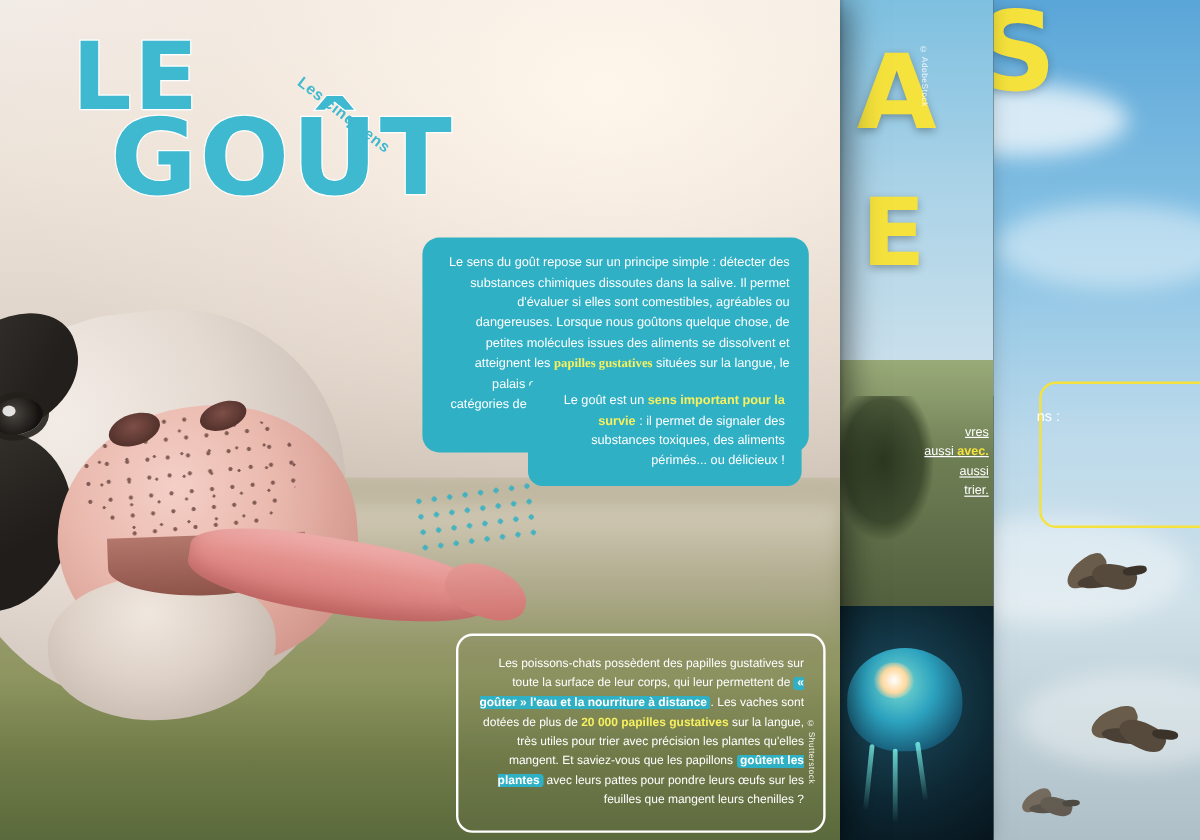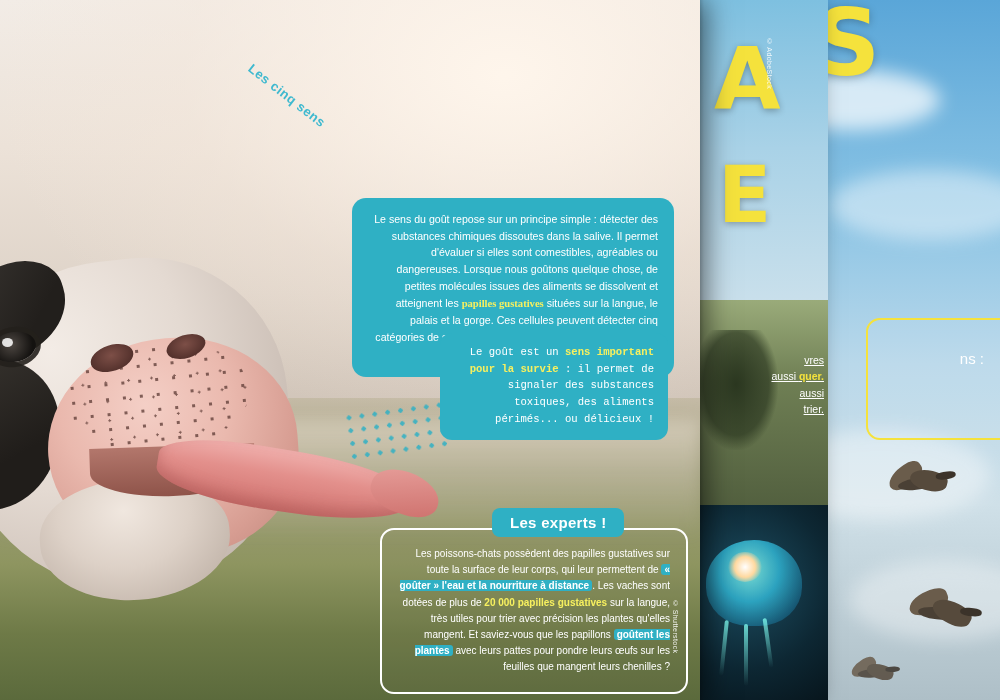--- a/index.html
+++ b/index.html
@@ -93,24 +93,23 @@
     top: 318px;
     width: 150px;
     height: 118px;
     border: 2px solid #f5e23c;
     border-radius: 14px;
     background: rgba(255,255,255,0.06);
   }
   .back-box-text {
     position: absolute;
     right: 16px;
-    top: 348px;
+    top: 338px;
     width: 120px;
-    text-align: right;
-    font-size: 15px;
+    font-size: 12px;
     color: #ffffff;
     line-height: 1.5;
   }
 
   
   .page-mid {
     position: absolute;
     left: 688px;
     top: 0;
     width: 140px;
@@ -433,30 +432,29 @@
     color: #ffffff;
     font-size: 10.6px;
     line-height: 1.58;
     text-align: right;
   }
   .box-intro b { color: #f7f05f; font-family: Liberation Serif, serif; }
 
   .box-survie {
     position: absolute;
     left: 440px;
-    top: 333px;
+    top: 315px;
     width: 200px;
     padding: 11px 14px 12px 14px;
     background: #2fb0c4;
     border-radius: 12px;
     color: #ffffff;
     font-size: 10.6px;
     line-height: 1.58;
     text-align: right;
-    font-family: Liberation Mono, monospace;
   }
   .box-survie b { color: #f7f05f; }
 
   .experts-tab {
     position: absolute;
     left: 492px;
     top: 508px;
     padding: 6px 18px;
     background: #2fb0c4;
     border-radius: 8px;
@@ -533,21 +531,21 @@
     <div class="mid-field"></div>
     <div class="mid-tree"></div>
     <div class="mid-dark"></div>
 
     <div class="mid-letter" style="left:26px; top:28px; font-size:86px;">A</div>
     <div class="mid-letter" style="left:30px; top:150px; font-size:78px;">E</div>
     <div class="mid-credit">© AdobeStock</div>
 
     <div class="mid-text">
       <span>vres </span><br>
-      <span>aussi </span><b>quer.</b><br>
+      <span>aussi </span><b>avec.</b><br>
       <span> aussi </span><br>
       <span>trier.</span>
     </div>
 
     <div class="mid-jelly"></div>
     <div class="mid-jelly-glow"></div>
     <div class="mid-tentacle" style="left:34px; top:620px; height:56px; transform:rotate(6deg);"></div>
     <div class="mid-tentacle" style="left:56px; top:624px; height:62px;"></div>
     <div class="mid-tentacle" style="left:78px; top:618px; height:50px; transform:rotate(-8deg);"></div>
     <div class="spine" style="left:0;"></div>
@@ -570,31 +568,34 @@
       <div class="nostril n1"></div>
       <div class="nostril n2"></div>
       <div class="cow-chin"></div>
       <div class="cow-mouth"></div>
       <div class="tongue"></div>
       <div class="tongue-tip"></div>
     </div>
 
     <div class="dots"></div>
 
+    <div class="title-wrap">
+      <div class="title-le">LE</div>
+      <div class="title-gout">GOÛT</div>
+    </div>
     <div class="kicker">Les cinq sens</div>
 
     <div class="box-intro">
       <span>Le sens du goût repose sur un principe simple : détecter des substances chimiques dissoutes dans la salive. Il permet d'évaluer si elles sont comestibles, agréables ou dangereuses. Lorsque nous goûtons quelque chose, de petites molécules issues des aliments se dissolvent et atteignent les </span><b>papilles gustatives</b><span> situées sur la langue, le palais et la gorge. Ces cellules peuvent détecter cinq catégories de saveurs : sucré, salé, acide, amer et la saveur umami (indicatrice de protéines).</span>
     </div>
 
     <div class="box-survie">
       <span>Le goût est un </span><b>sens important pour la survie</b><span> : il permet de signaler des substances toxiques, des aliments périmés... ou délicieux !</span>
     </div>
 
     <div class="box-experts">
       <span>Les poissons-chats possèdent des papilles gustatives sur toute la surface de leur corps, qui leur permettent de </span><span class="hl-teal">« goûter » l'eau et la nourriture à distance</span><span>. Les vaches sont dotées de plus de </span><span class="hl-yellow">20 000 papilles gustatives</span><span> sur la langue, très utiles pour trier avec précision les plantes qu'elles mangent. Et saviez-vous que les papillons </span><span class="hl-teal">goûtent les plantes</span><span> avec leurs pattes pour pondre leurs œufs sur les feuilles que mangent leurs chenilles ?</span>
     </div>
-    <div class="experts-tab">Les experts !</div>
 
     <div class="cow-credit">© Shutterstock</div>
   </div>
 
 </div>
 
 </body></html>

